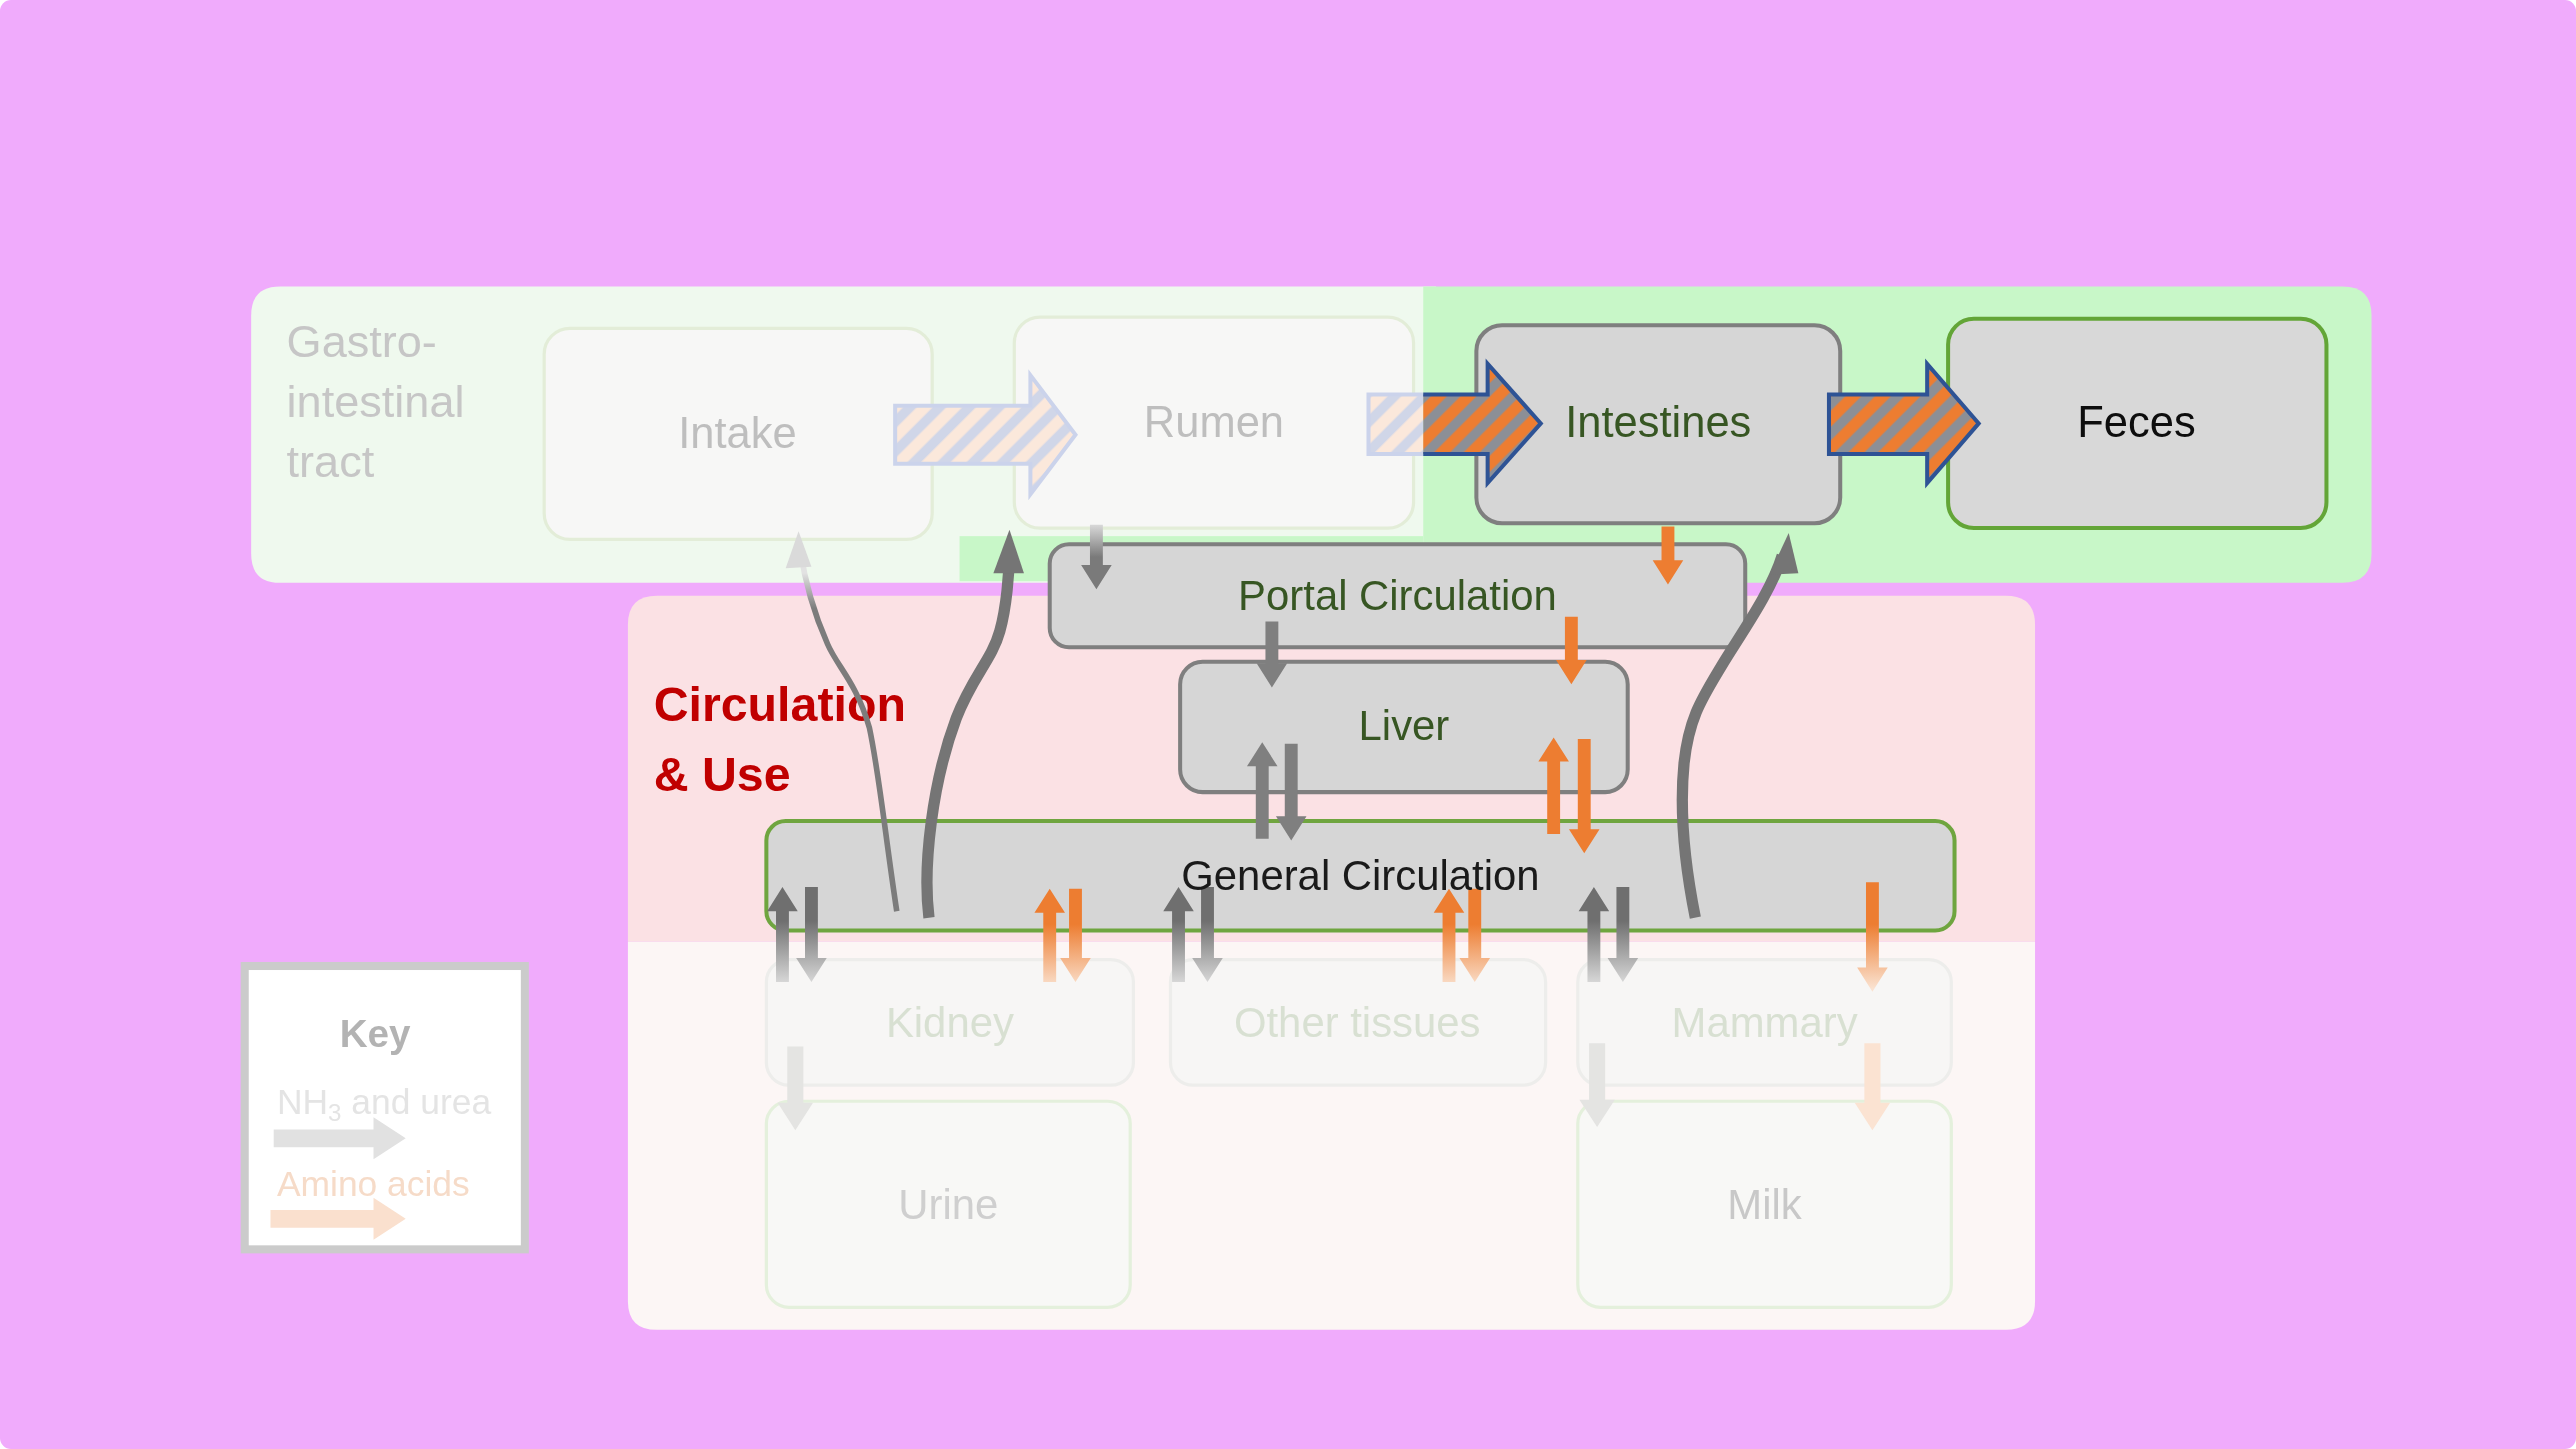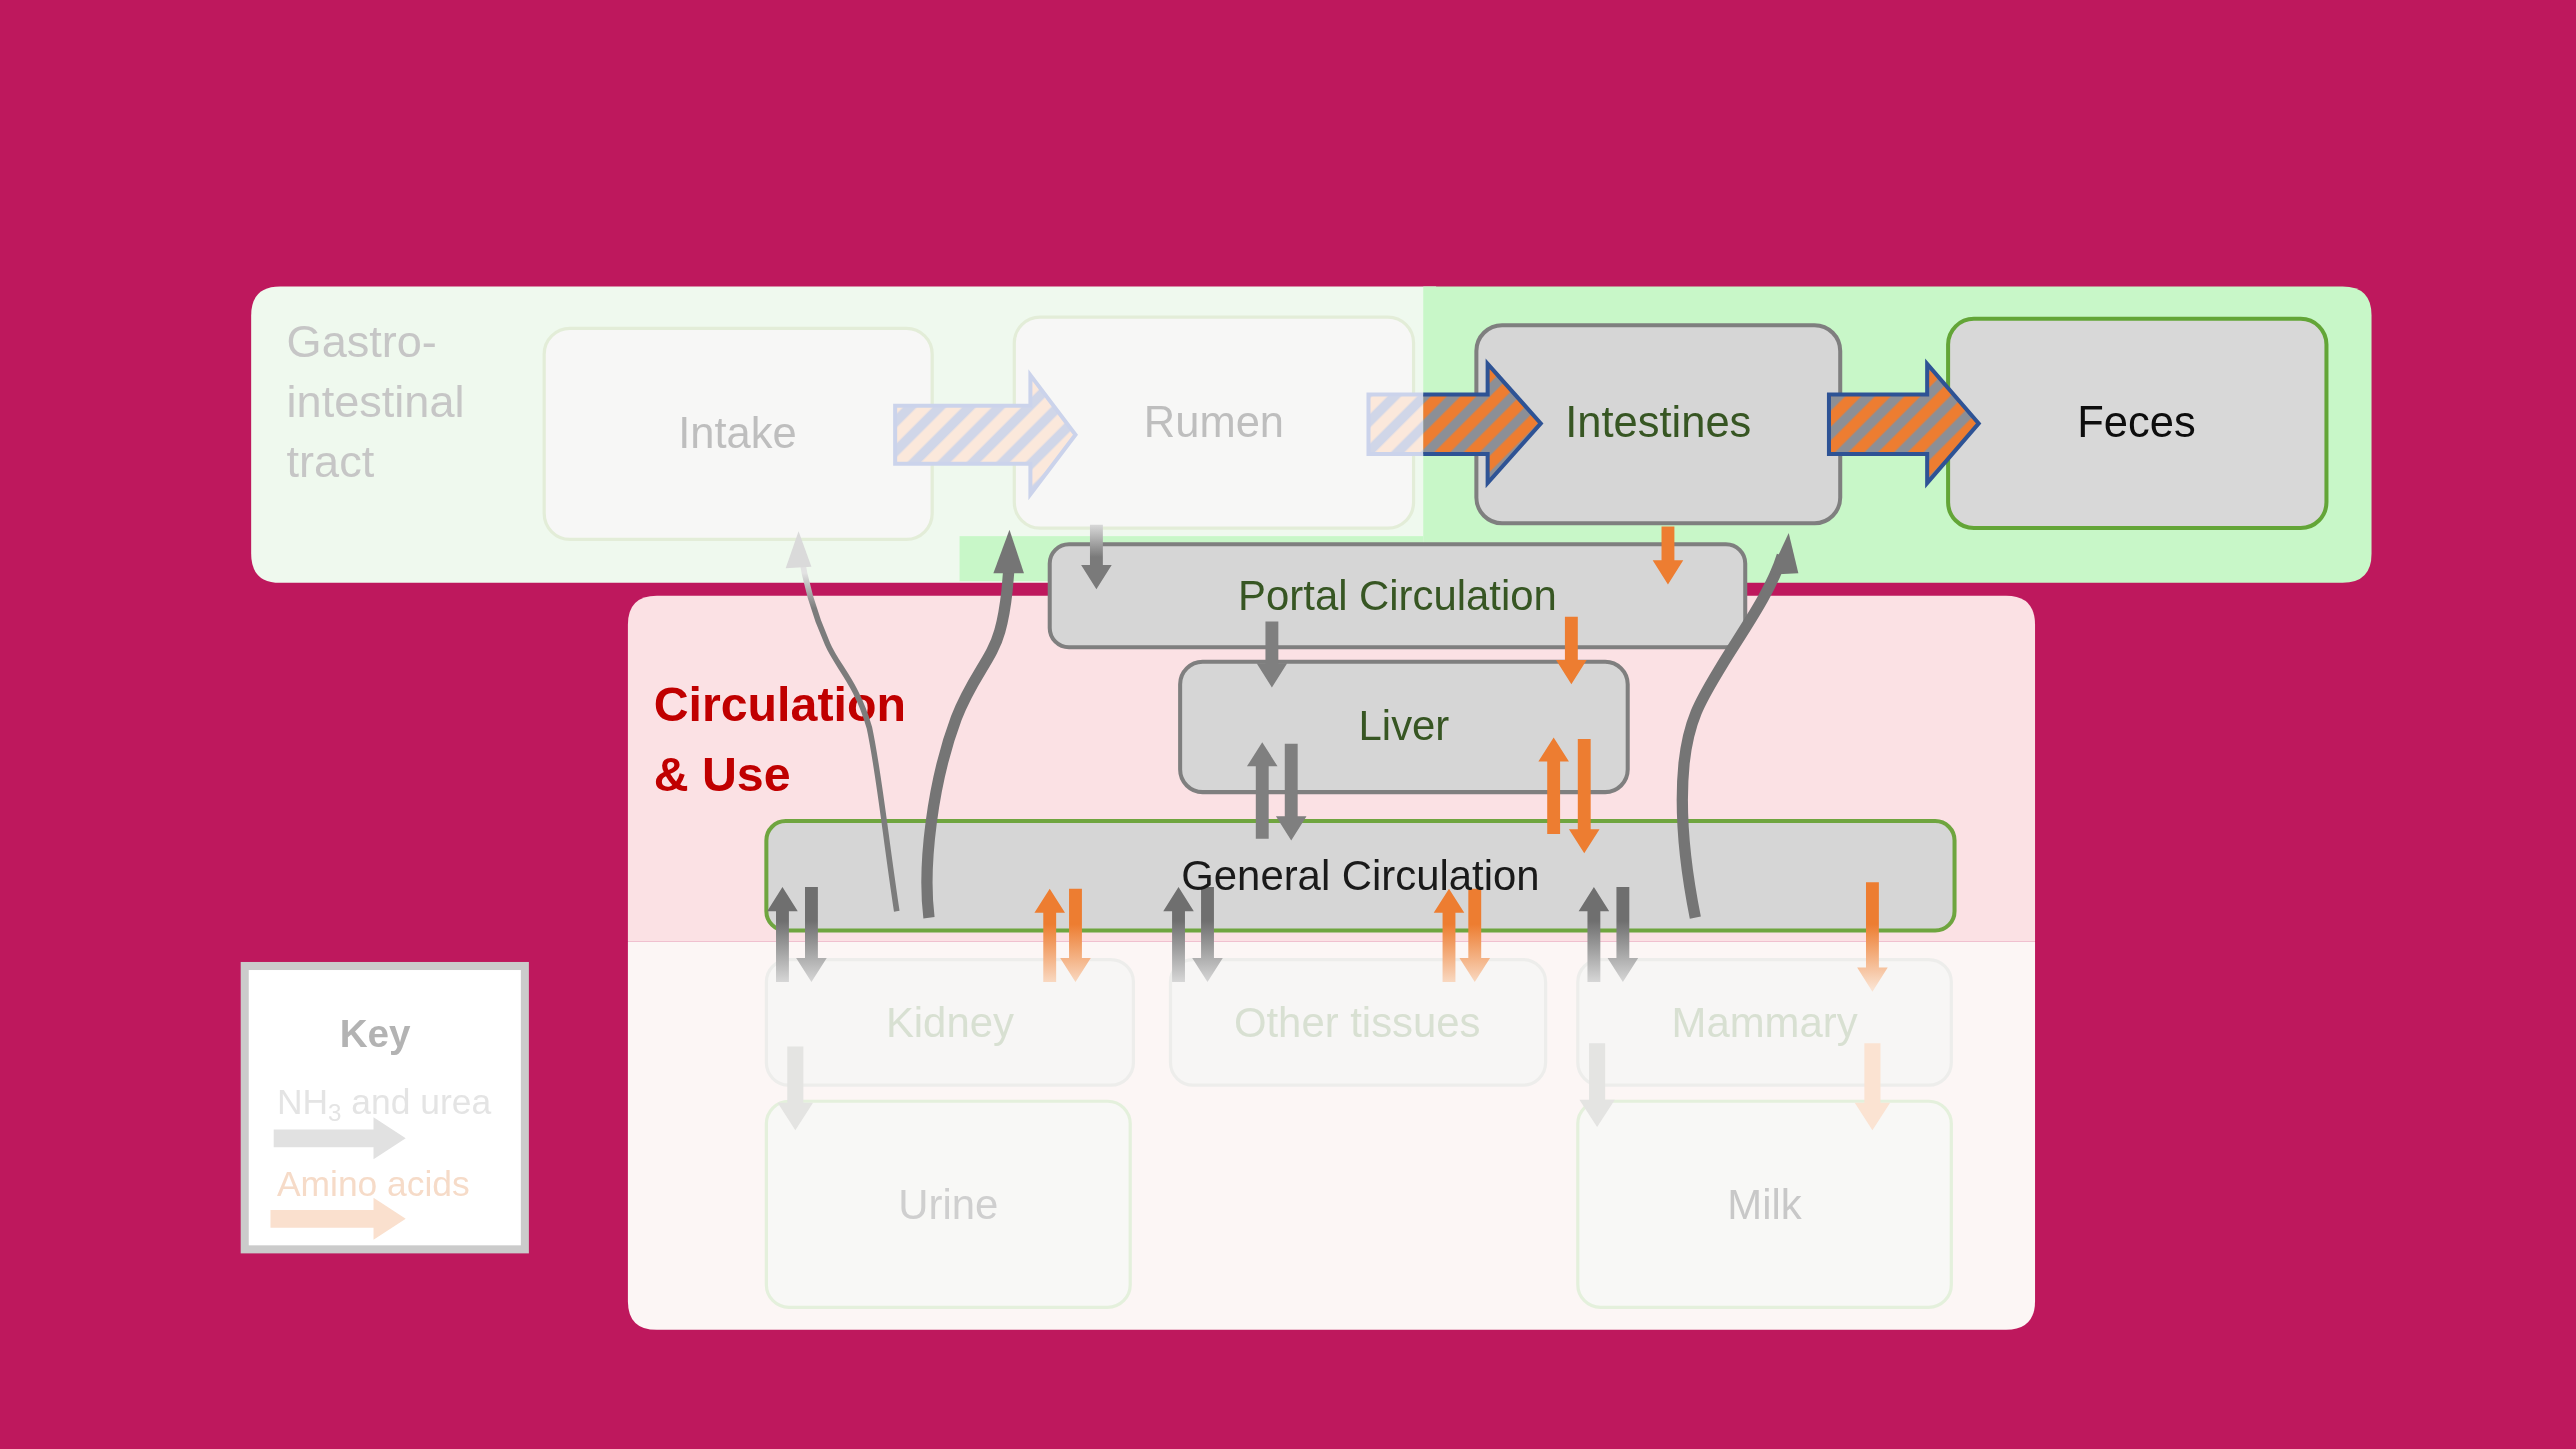--- a/index.html
+++ b/index.html
@@ -1,16 +1,16 @@
 <!DOCTYPE html>
 <html style="font-size:10.3px"><head>
 <meta charset="utf-8">
 <style>
   html,body{margin:0;padding:0;background:#ffffff;}
-  .stage{width:100vw;aspect-ratio:16/9;overflow:hidden;background:#be185d;}
+  .stage{width:100vw;aspect-ratio:16/9;overflow:hidden;background:#f0abfc;border-radius:11px;}
   svg{display:block;width:100%;height:100%;font-family:"Liberation Sans",sans-serif;}
   text{user-select:none;}
   .box-label{font-size:27px;}
   .small-label{font-size:26px;}
 </style>
 </head>
 <body>
 
 <div class="stage">
 <svg viewBox="0 0 1600 900" preserveAspectRatio="xMidYMid meet">

